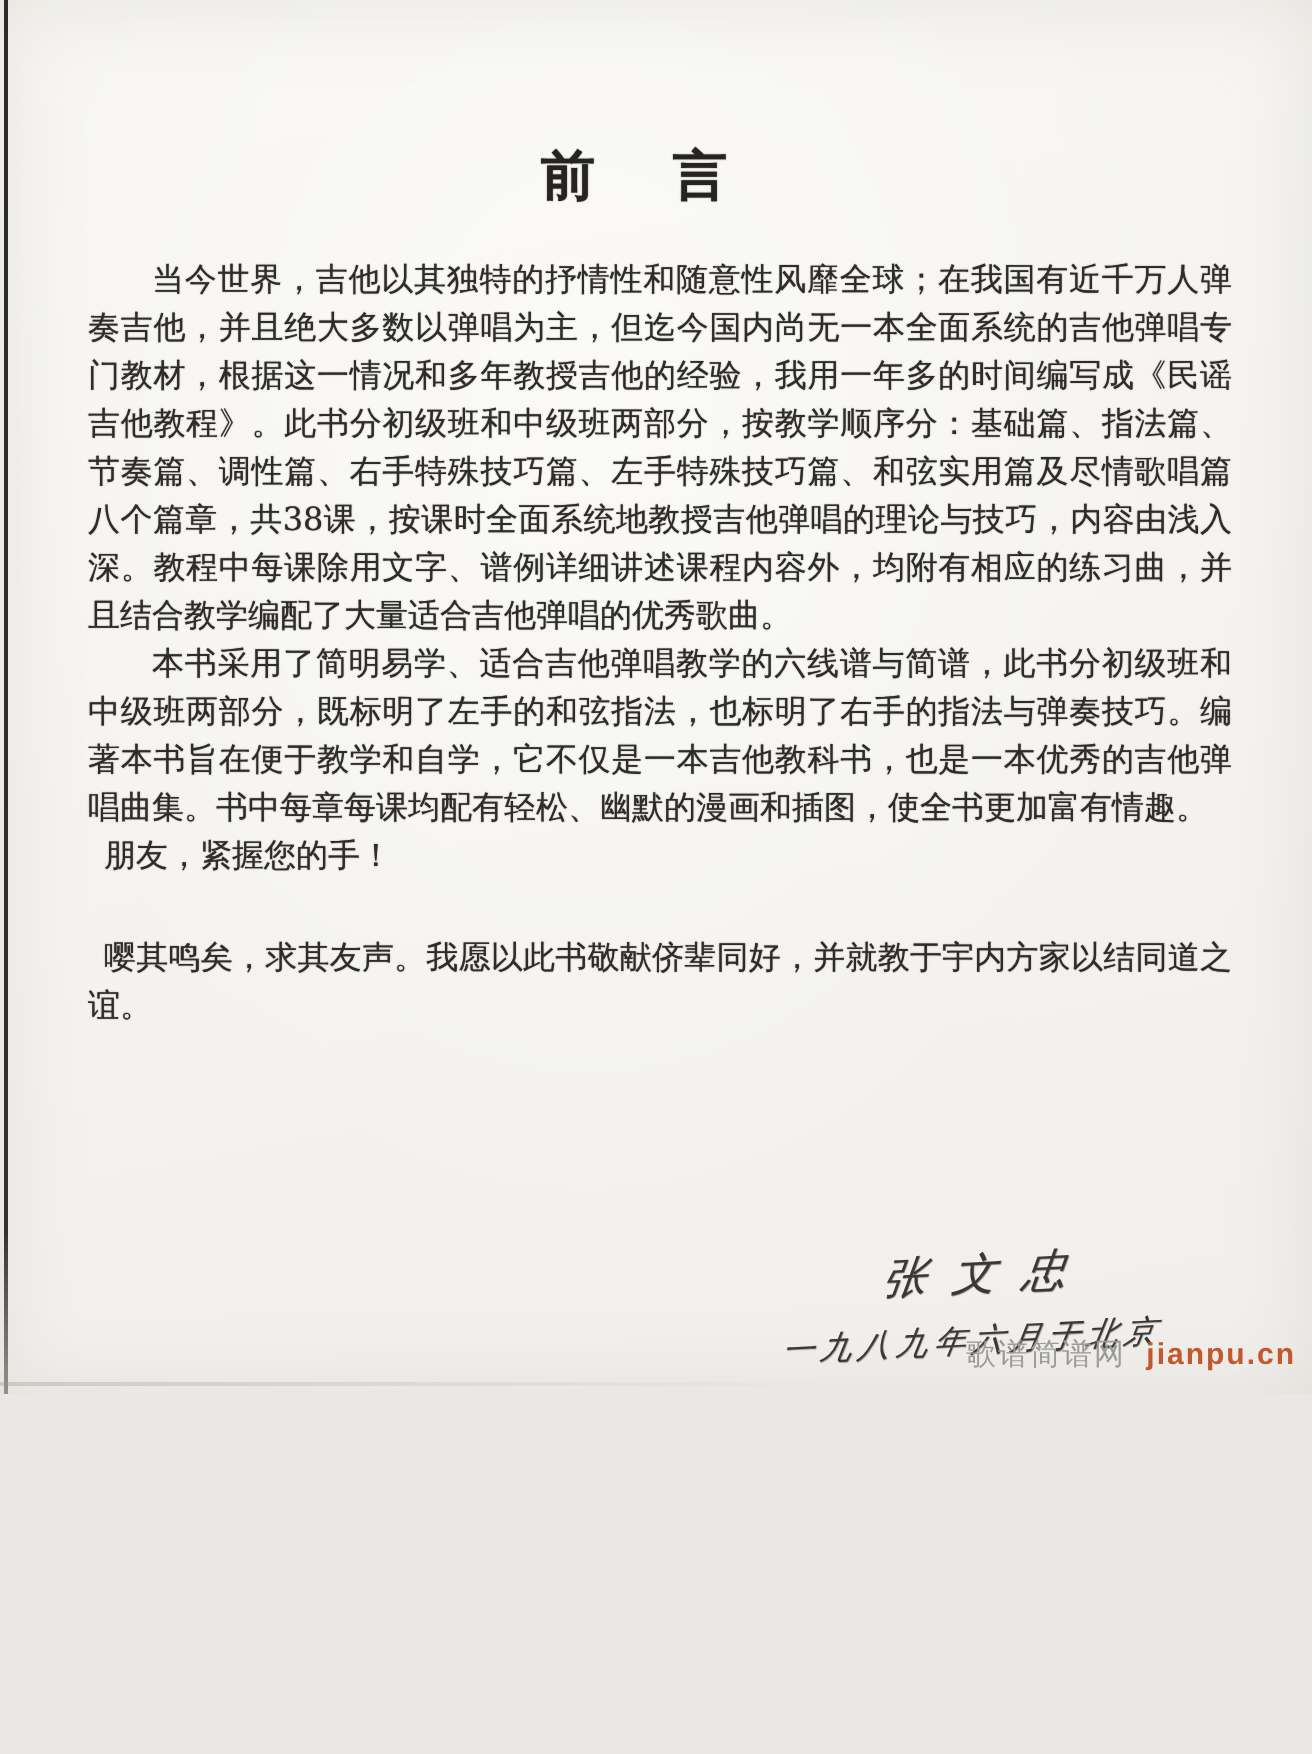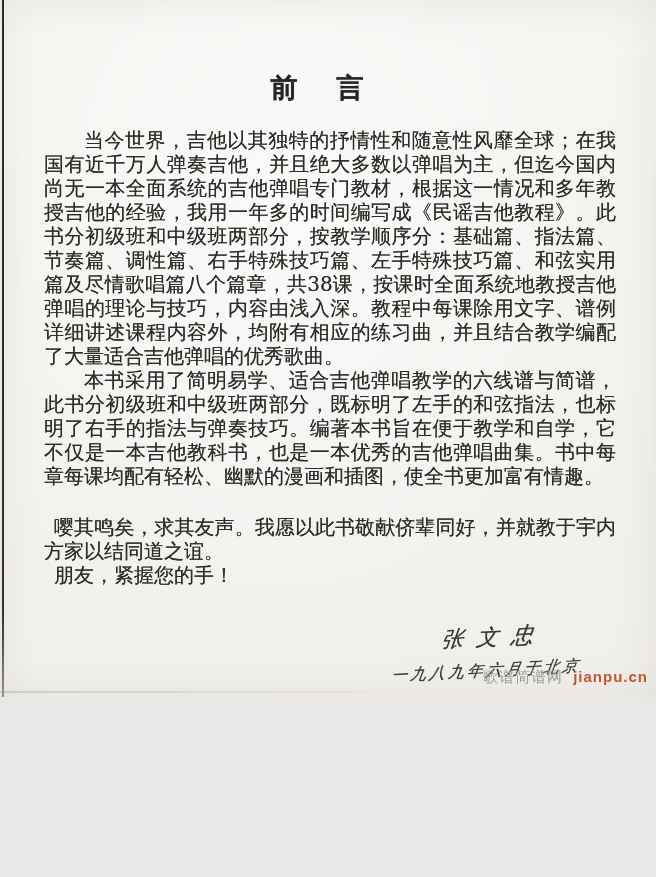--- a/index.html
+++ b/index.html
@@ -39,21 +39,21 @@
     font-size: 27px;
     font-weight: bold;
     color: #262422;
     letter-spacing: 6px;
     text-shadow: 0 0 0.7px rgba(38,36,34,0.85);
   }
   .body-text {
     position: absolute;
     top: 128px; left: 44px;
     width: 572px;
-    font-size: 20px;
+    font-size: 16px;
     line-height: 24px;
     color: #2e2c29;
     text-align: justify;
     text-shadow: 0 0 0.6px rgba(46,44,41,0.8);
   }
   .body-text p { text-indent: 2em; }
   .body-text p.closing { text-indent: 0.5em; }
   .body-text p.closing-first { margin-top: 27px; }
   .signature-block {
     position: absolute;
@@ -96,22 +96,22 @@
 <div class="scan-page">
 
   <div class="scan-edge-left"></div>
   <div class="scan-smudge-bottom"></div>
 
   <h1 class="page-title">前　言</h1>
 
   <div class="body-text">
     <p>当今世界，吉他以其独特的抒情性和随意性风靡全球；在我国有近千万人弹奏吉他，并且绝大多数以弹唱为主，但迄今国内尚无一本全面系统的吉他弹唱专门教材，根据这一情况和多年教授吉他的经验，我用一年多的时间编写成《民谣吉他教程》。此书分初级班和中级班两部分，按教学顺序分：基础篇、指法篇、节奏篇、调性篇、右手特殊技巧篇、左手特殊技巧篇、和弦实用篇及尽情歌唱篇八个篇章，共38课，按课时全面系统地教授吉他弹唱的理论与技巧，内容由浅入深。教程中每课除用文字、谱例详细讲述课程内容外，均附有相应的练习曲，并且结合教学编配了大量适合吉他弹唱的优秀歌曲。</p>
     <p>本书采用了简明易学、适合吉他弹唱教学的六线谱与简谱，此书分初级班和中级班两部分，既标明了左手的和弦指法，也标明了右手的指法与弹奏技巧。编著本书旨在便于教学和自学，它不仅是一本吉他教科书，也是一本优秀的吉他弹唱曲集。书中每章每课均配有轻松、幽默的漫画和插图，使全书更加富有情趣。</p>
+    <p class="closing">朋友，紧握您的手！</p>
     <p class="closing closing-first">嘤其鸣矣，求其友声。我愿以此书敬献侪辈同好，并就教于宇内方家以结同道之谊。</p>
-    <p class="closing">朋友，紧握您的手！</p>
   </div>
 
   <div class="signature-block">
     <div class="signature-name">张文忠</div>
     <div class="signature-date">一九八九年六月于北京</div>
   </div>
 
   <div class="watermark">
     <span class="wm-name">歌谱简谱网</span>
     <span class="wm-url">jianpu.cn</span>

